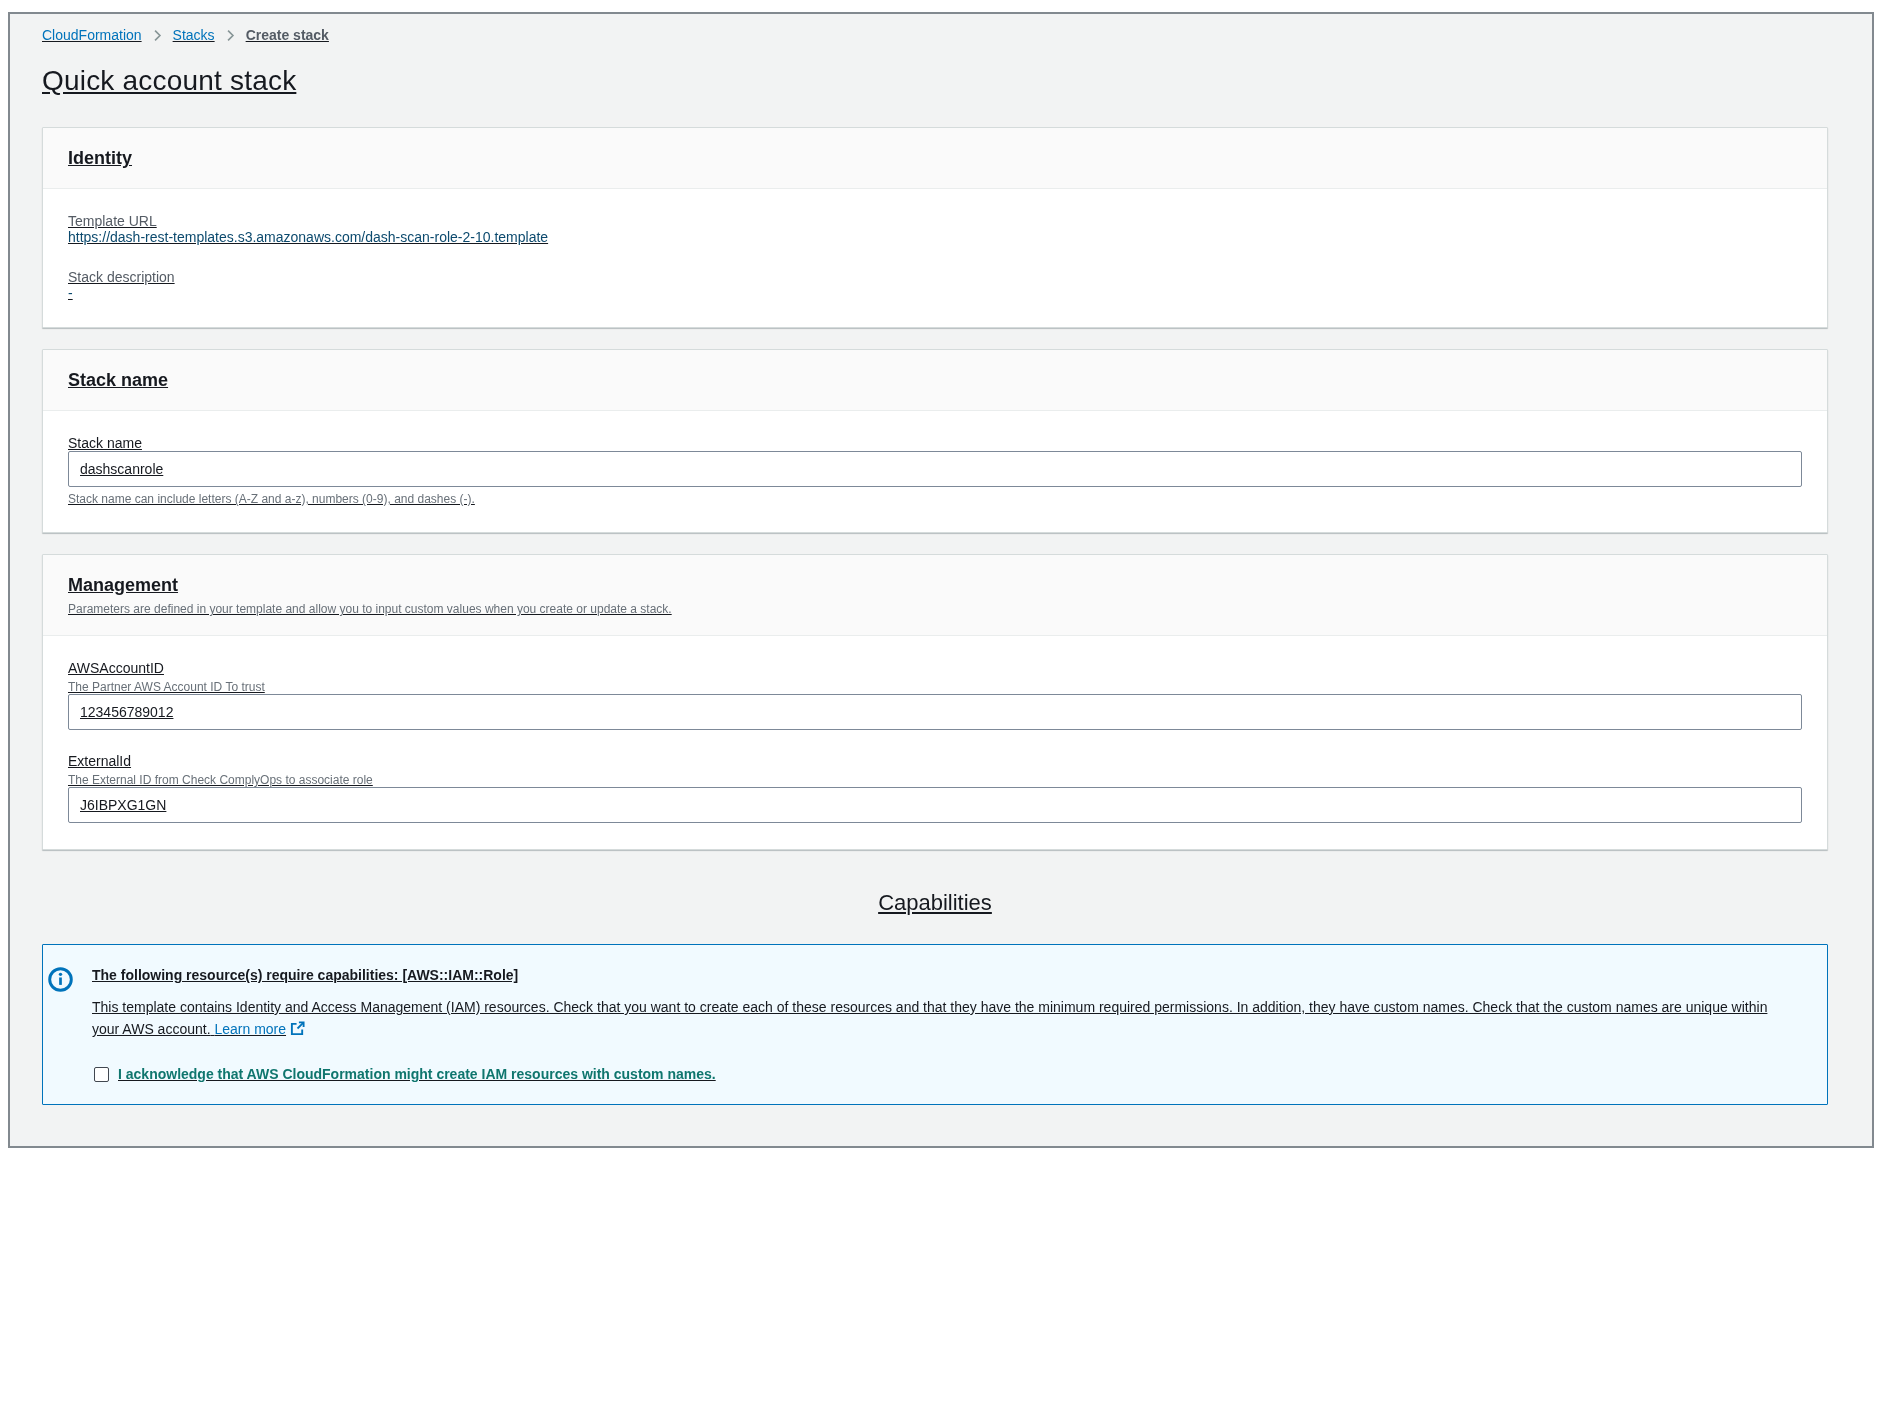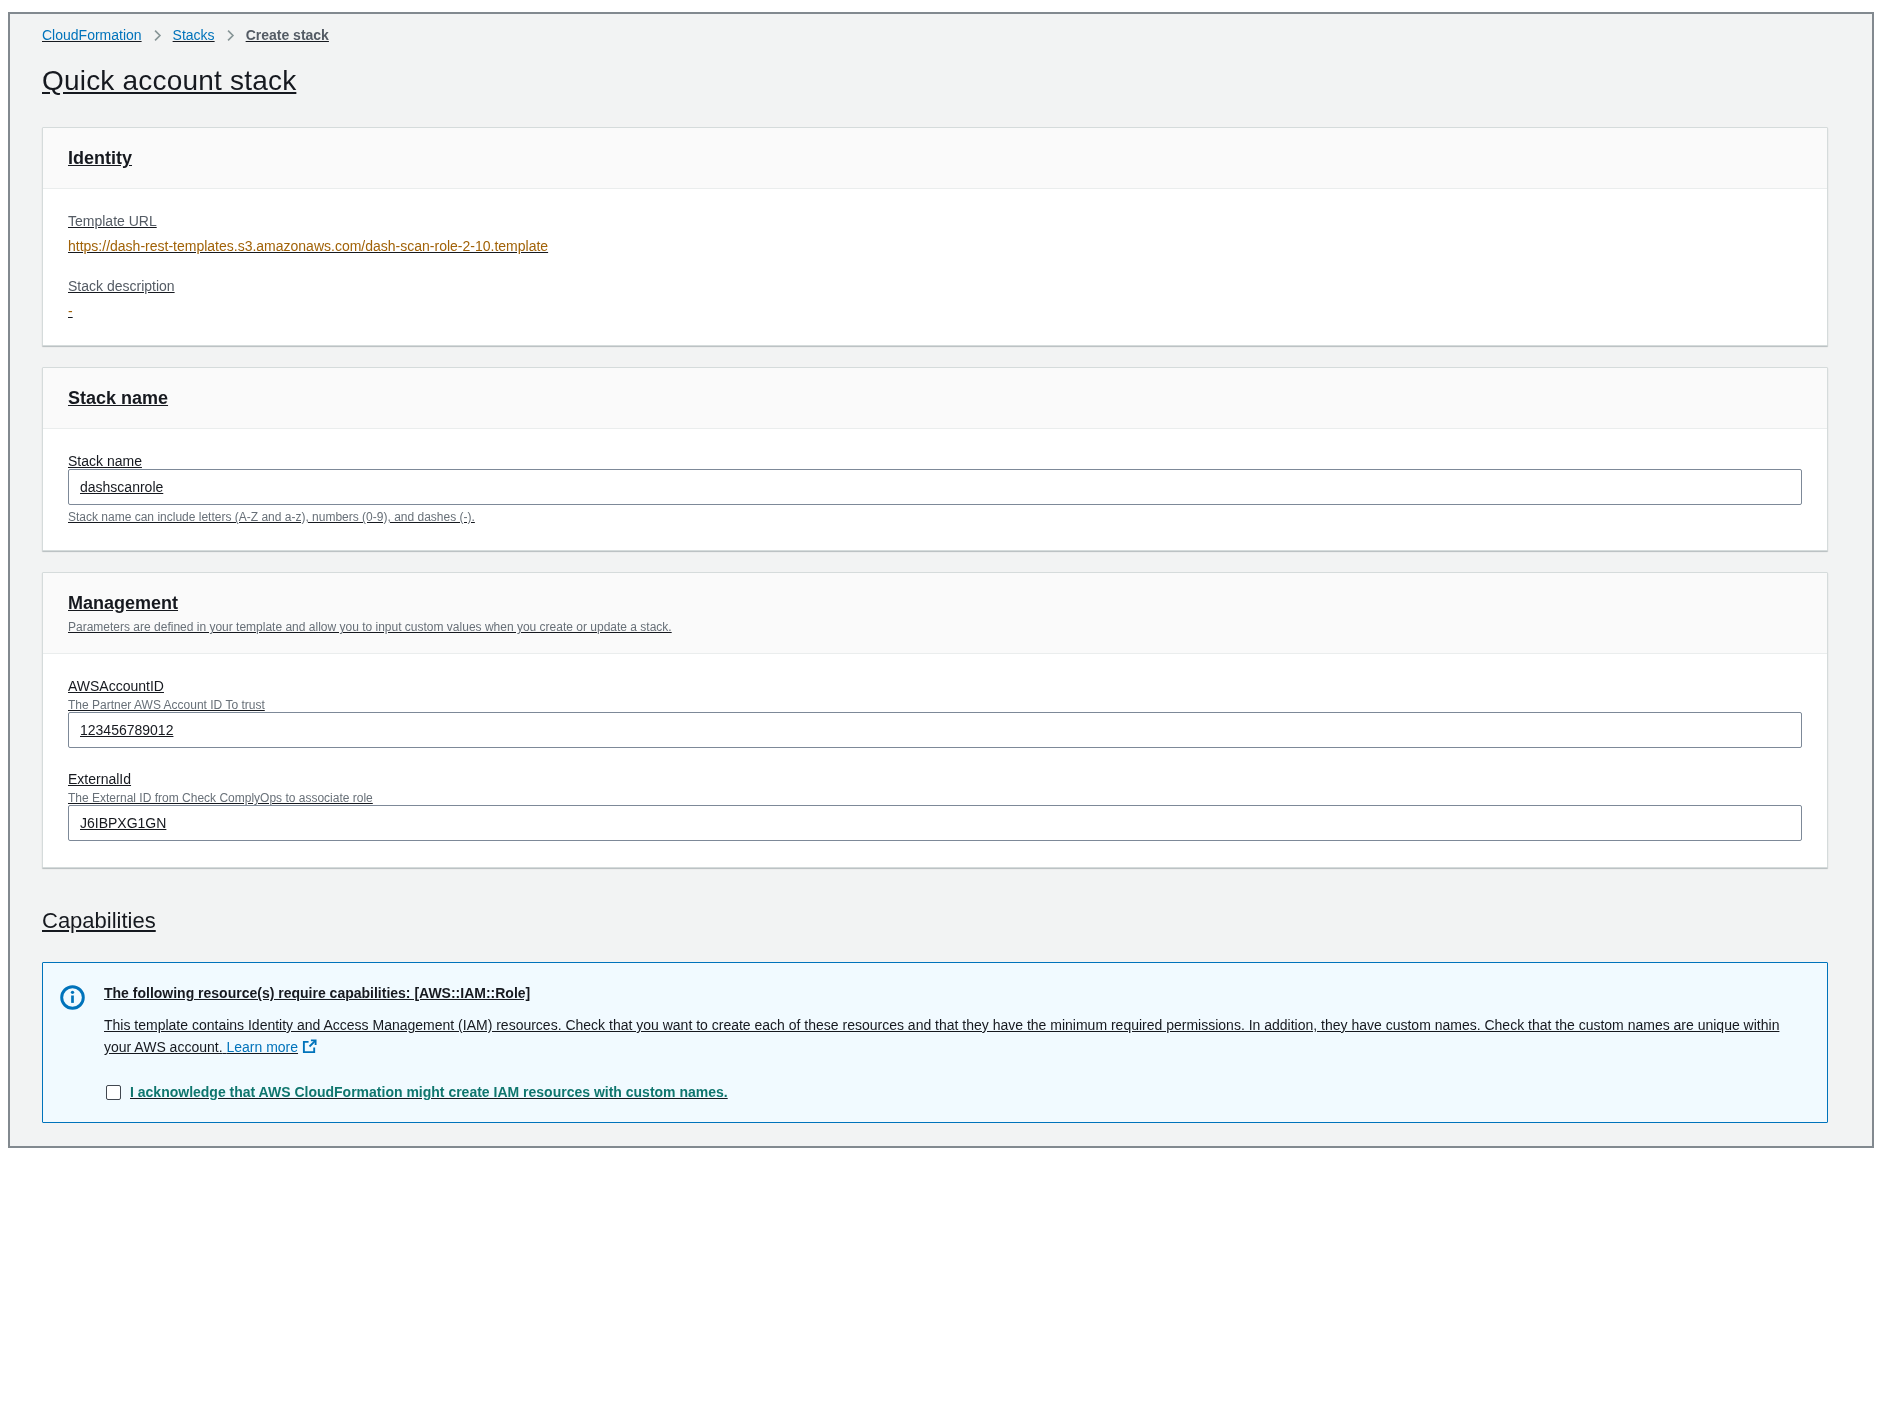--- a/index.html
+++ b/index.html
@@ -54,21 +54,21 @@
   }
   .card-header h2 {
     margin: 0; font-size: 18px; font-weight: 700; color: #16191f;
   }
   .card-header .card-desc {
     margin: 6px 0 0 0; font-size: 12px; color: #687078;
   }
   .card-body { padding: 24px 25px 26px 25px; }
 
   .kv-label { font-size: 14px; color: #545b64; }
-  .kv-value { font-size: 14px; color: #a16207; margin-top: 9px; }
+  .kv-value { font-size: 14px; color: #0c4a6e; margin-top: 0; }
   .kv-group + .kv-group { margin-top: 24px; }
 
   .field-label { font-size: 14px; color: #16191f; }
   .field-desc  { font-size: 12px; color: #687078; margin-top: 4px; }
   .text-input {
     display: block;
     width: 100%; height: 36px;
     border: 1px solid #7d8998;
     border-radius: 2px;
     background: #fff;
@@ -78,27 +78,28 @@
     color: #16191f;
     outline: none;
   }
   .constraint { font-size: 12px; color: #687078; margin-top: 5px; }
   .param-field + .param-field { margin-top: 23px; }
 
   
   h3.capabilities-title {
     font-size: 22px; font-weight: 400; color: #16191f;
     margin: 40px 0 0 0;
+    text-align: center;
   }
   .alert {
     margin-top: 28px;
     background: #f1faff;
     border: 1px solid #0073bb;
     border-radius: 1px;
-    padding: 19px 22px 22px 16px;
+    padding: 19px 22px 22px 4px;
     display: flex;
     align-items: flex-start;
   }
   .alert-icon { flex: 0 0 auto; margin: 2px 4px 0 0; }
   .alert-content { margin-left: 14px; flex: 1; }
   .alert-heading { font-size: 14px; font-weight: 700; color: #16191f; padding-top: 3px; }
   .alert-body {
     margin-top: 13px; font-size: 14px; line-height: 22px; color: #16191f;
     padding-right: 10px;
   }

